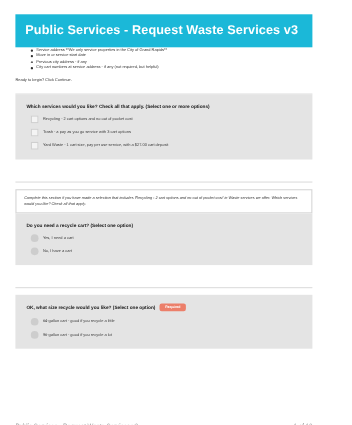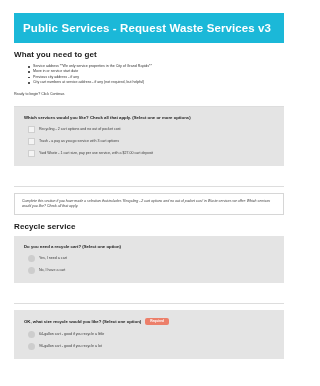--- a/index.html
+++ b/index.html
@@ -175,21 +175,20 @@
 </style>
 </head>
 <body>
 
 <div class="page">
 
   <div class="header-bar">
     <span class="header-title">Public Services - Request Waste Services v3</span>
   </div>
 
-  <div class="section-heading">What you need to get</div>
   <ul class="bullets">
     <li>Service address **We only service properties in the City of Grand Rapids**</li>
     <li>Move in or service start date</li>
     <li>Previous city address - if any</li>
     <li>City cart numbers at service address - if any (not required, but helpful)</li>
   </ul>
   <div class="intro-note">Ready to begin? Click Continue.</div>
 
   <div class="section-rule"></div>
 
@@ -211,21 +210,20 @@
       <span class="opt-label">Yard Waste - 1 cart size, pay per use service, with a $27.00 cart deposit</span>
     </div>
   </div>
 
   <div class="spacer-10"></div>
   <div class="section-rule"></div>
   <div class="spacer-6"></div>
 
   <div class="note-box">Complete this section if you have made a selection that includes 'Recycling - 2 cart options and no out of pocket cost' in Waste services we offer: Which services would you like? Check all that apply.</div>
 
-  <div class="section-heading">Recycle service</div>
 
   <div class="panel">
     <div class="q-label">
       <span class="q-text">Do you need a recycle cart? (Select one option)</span>
     </div>
     <div class="opt">
       <span class="circle"></span>
       <span class="opt-label">Yes, I need a cart</span>
     </div>
     <div class="opt">

